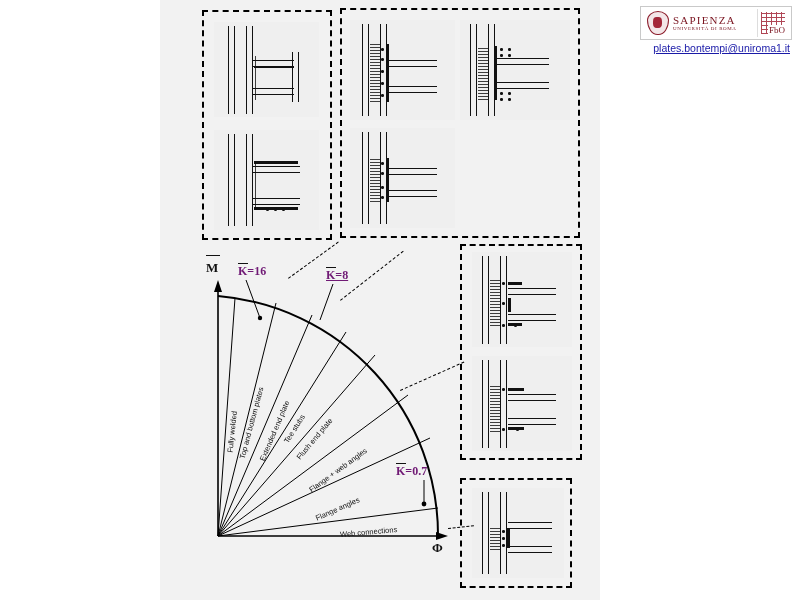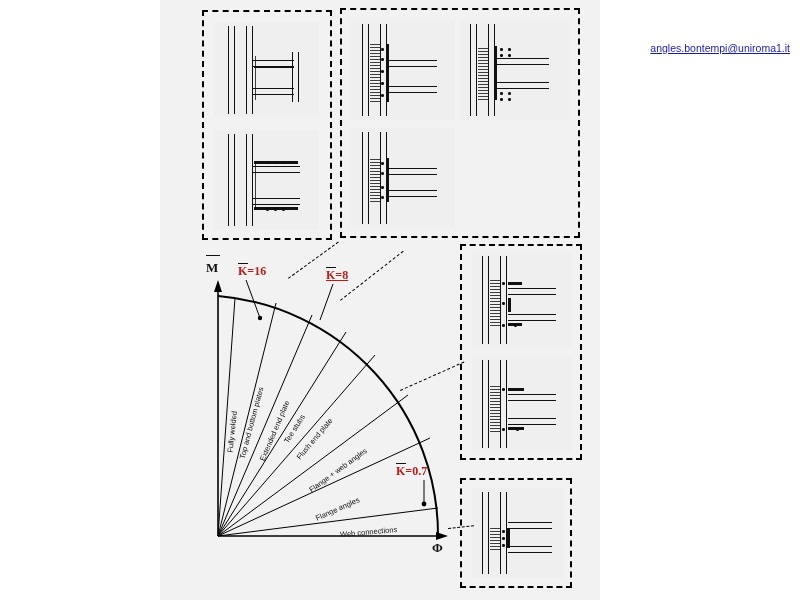--- a/index.html
+++ b/index.html
@@ -171,21 +171,21 @@
     font-family: "Liberation Serif", serif;
     font-size: 13px;
     font-weight: bold;
     color: #111;
   }
   .k-label {
     position: absolute;
     font-family: "Liberation Serif", serif;
     font-size: 12px;
     font-weight: bold;
-    color: #b91c1c;
+    color: #701a75;
     white-space: nowrap;
   }
   .ray-label {
     position: absolute;
     font-family: "Liberation Sans", sans-serif;
     font-size: 7.5px;
     color: #111;
     white-space: nowrap;
     transform-origin: 0 50%;
   }
@@ -194,21 +194,34 @@
     border-top: 1.6px dashed #000;
     height: 0;
     transform-origin: 0 0;
   }
 </style>
 </head>
 <body>
 
 <div id="slide">
 
-  <div class="email">angles.bontempi@uniroma1.it</div>
+  <div class="logo-block">
+    <div class="crest">
+      <div class="shield"></div>
+    </div>
+    <div class="sap-text">
+      <div class="sap-name">SAPIENZA</div>
+      <div class="sap-sub">UNIVERSITÀ DI ROMA</div>
+    </div>
+    <div class="dept-mark">
+      <div class="dm-grid"></div>
+      <div class="dm-letters">FbO</div>
+    </div>
+  </div>
+  <div class="email">plates.bontempi@uniroma1.it</div>
 
   <div class="figure">
     <div class="fig-inner">
 
       <div class="dbox" style="left:42px; top:10px; width:130px; height:230px;"></div>
 
       <div class="conn" style="left:54px; top:22px; width:105px; height:95px;">
         <div class="vline" style="left:14px; top:4px; height:88px;"></div>
         <div class="vline" style="left:20px; top:4px; height:88px;"></div>
         <div class="vline thin" style="left:32px; top:4px; height:88px;"></div>

